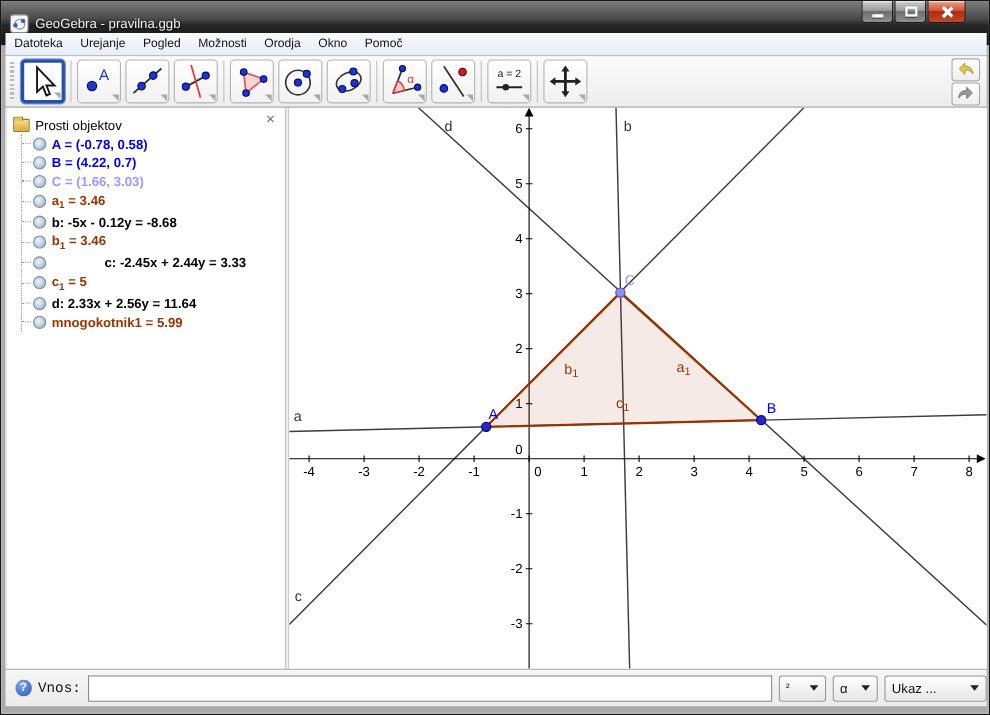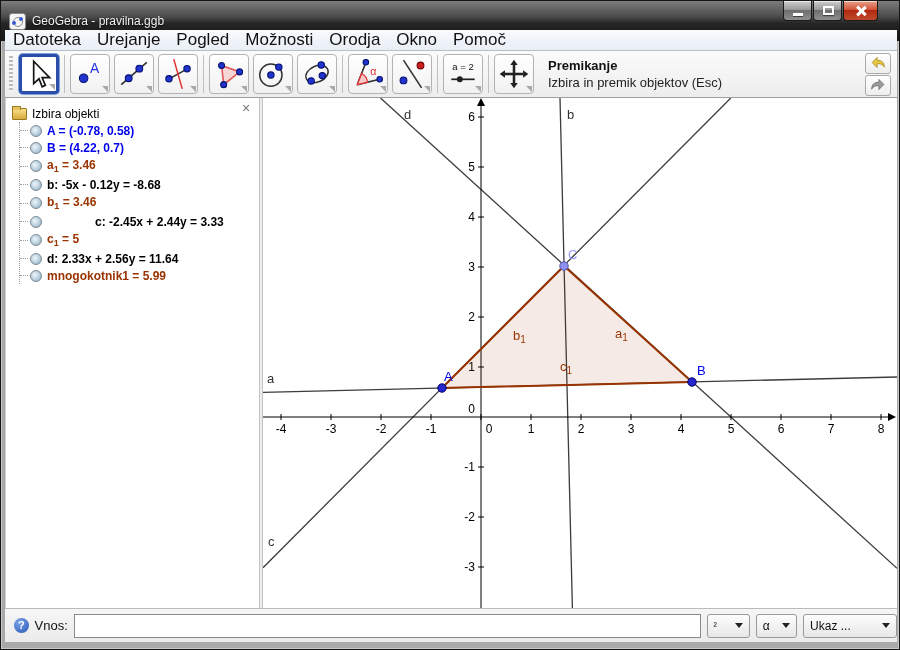--- a/index.html
+++ b/index.html
@@ -26,21 +26,21 @@
     box-shadow:inset 0 1px 0 rgba(255,255,255,.6); }
   .cap-btn.close { width:35px; background:linear-gradient(#e9a28b,#d2543a 45%,#b12a10 50%,#c04a2d); }
   .glyph-min { position:absolute; left:9px; top:12px; width:10px; height:3px; background:#fff; box-shadow:0 1px 0 #444;}
   .glyph-max { position:absolute; left:9px; top:5px; width:11px; height:9px; border:2px solid #fff; box-shadow:0 1px 1px #444;}
   .glyph-x::before, .glyph-x::after { content:""; position:absolute; left:16px; top:4px; width:2.5px; height:12px; background:#fff; }
   .glyph-x::before { transform:rotate(45deg); } .glyph-x::after { transform:rotate(-45deg); }
 
   
   .menubar { position:absolute; left:4px; top:29px; width:892px; height:21px;
     background:linear-gradient(#f7fafd,#e9eef6); border-bottom:1px solid #b9bfc9;
-    display:flex; align-items:center; font-size:17px; color:#111; }
+    display:flex; align-items:center; font-size:11px; color:#111; }
   .menu-item { padding:3px 8px; cursor:default; }
 
   
   .toolbar { position:absolute; left:4px; top:50px; width:892px; height:47px;
     background:linear-gradient(#fbfbfb,#ededed); border-bottom:1px solid #9f9f9f;
     display:flex; align-items:center; padding-left:4px; }
   .grip { width:4px; height:36px; margin-right:4px;
     background:repeating-linear-gradient(#bbb 0 2px, #f5f5f5 2px 4px); }
   .tool { position:relative; width:40px; height:40px; margin:0 2px;
     background:linear-gradient(#ffffff,#f1f1f1); border:1px solid #b3b3b3;
@@ -86,21 +86,21 @@
 
   .graphics { position:absolute; left:262px; top:97px; width:634px; height:510px; background:#fff; }
 
   
   .inputbar { position:absolute; left:4px; top:607px; width:892px; height:34px;
     background:linear-gradient(#f6f6f6,#ebebeb); border-top:1px solid #bbb;
     display:flex; align-items:center; }
   .help-icon { width:15px; height:15px; margin:0 6px 0 9px; border-radius:50%;
     background:radial-gradient(circle at 5px 4px, #7ba4e8, #2a57b8); color:#fff;
     font-size:11px; font-weight:bold; text-align:center; line-height:15px; }
-  .vnos-label { font-size:13px; color:#111; margin-right:6px; }
+  .vnos-label { font-size:13px; color:#111; margin-right:6px;font-family:Liberation Mono, monospace; }
   .vnos-input { width:643px; height:24px; border:1px solid #8a8a8a; background:#fff;
     font-size:13px; padding:0 4px; font-family:"Liberation Sans",sans-serif; }
   .bar-dd { height:24px; border:1px solid #999; border-radius:3px; margin-left:6px;
     background:linear-gradient(#fdfdfd,#e7e7e7); display:flex; align-items:center;
     justify-content:space-between; font-size:12px; color:#111; padding:0 6px; }
   .bar-dd .arrow { width:0; height:0; border-left:4px solid transparent;
     border-right:4px solid transparent; border-top:5px solid #222; margin-left:8px; }
   .dd-power { width:44px; font-size:10px; }
   .dd-greek { width:42px; }
   .dd-cmd { width:96px; }
@@ -240,24 +240,20 @@
         <line x1="16" y1="7" x2="16" y2="25" stroke="#222" stroke-width="2.4"></line>
         <line x1="7" y1="16" x2="25" y2="16" stroke="#222" stroke-width="2.4"></line>
         <polygon points="12.5,7.5 19.5,7.5 16,2.5" fill="#222"></polygon>
         <polygon points="12.5,24.5 19.5,24.5 16,29.5" fill="#222"></polygon>
         <polygon points="7.5,12.5 7.5,19.5 2.5,16" fill="#222"></polygon>
         <polygon points="24.5,12.5 24.5,19.5 29.5,16" fill="#222"></polygon>
       </svg>
       <div class="dd"></div>
     </div>
 
-    <div class="mode-help">
-      <div class="mode-title">Premikanje</div>
-      <div class="mode-desc">Izbira in premik objektov (Esc)</div>
-    </div>
 
     <div class="history">
       <div class="hist-btn">
         <svg width="18" height="17" viewBox="0 0 20 20">
           <path d="M3,10 L9,4 L9,7.5 C14,7 17.5,10 17.5,15.5 C15.5,12 12.5,11 9,11.5 L9,16 Z" fill="#e8c73c" stroke="#96801c" stroke-width="0.8"></path>
         </svg>
       </div>
       <div class="hist-btn">
         <svg width="18" height="17" viewBox="0 0 20 20">
           <path d="M17,10 L11,4 L11,7.5 C6,7 2.5,10 2.5,15.5 C4.5,12 7.5,11 11,11.5 L11,16 Z" fill="#9b9b9b" stroke="#5e5e5e" stroke-width="0.8"></path>
@@ -266,35 +262,40 @@
     </div>
   </div>
 
   <div class="content-bg"></div>
 
   <div class="algebra">
     <div class="algebra-close">×</div>
     <div class="tree">
         <div class="tree-folder-row">
           <span class="folder-icon"></span>
-          <span class="folder-label">Izbira objekti</span>
+          <span class="folder-label">Prosti objektov</span>
         </div>
         <div class="tree-children">
           <div class="tree-item">
             <span class="tree-dash"></span>
             <span class="marble"></span>
             <span class="item-text" style="color: rgb(0, 0, 238);">A = (-0.78, 0.58)</span>
           </div>
           <div class="tree-item">
             <span class="tree-dash"></span>
             <span class="marble"></span>
             <span class="item-text" style="color: rgb(0, 0, 238);">B = (4.22, 0.7)</span>
           </div>
         </div>
         <div class="tree-children">
+          <div class="tree-item">
+            <span class="tree-dash"></span>
+            <span class="marble"></span>
+            <span class="item-text" style="color: rgb(153, 153, 255);">C = (1.66, 3.03)</span>
+          </div>
           <div class="tree-item tall">
             <span class="tree-dash"></span>
             <span class="marble"></span>
             <span class="item-text" style="color: rgb(153, 51, 0);">a<sub>1</sub> = 3.46</span>
           </div>
           <div class="tree-item">
             <span class="tree-dash"></span>
             <span class="marble"></span>
             <span class="item-text" style="color: rgb(0, 0, 0);">b: -5x - 0.12y = -8.68</span>
           </div>

